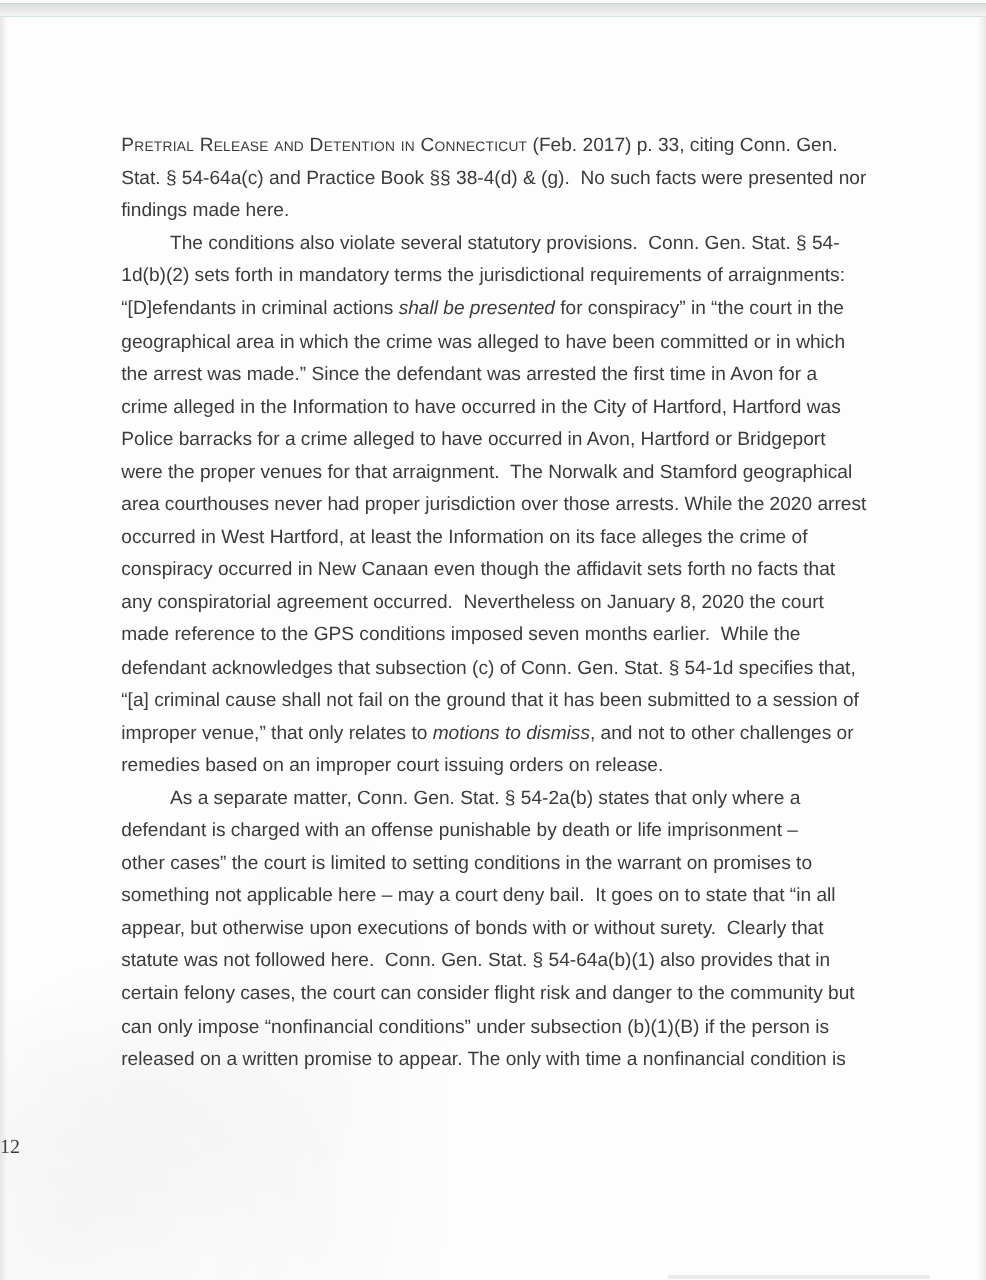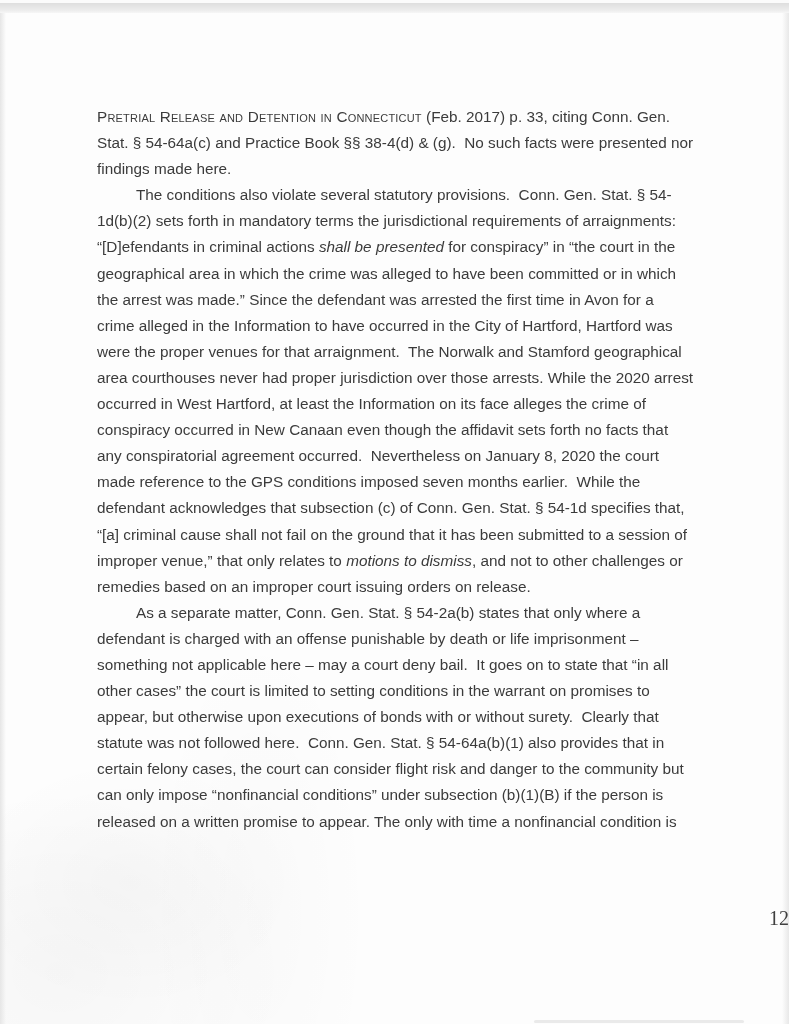--- a/index.html
+++ b/index.html
@@ -39,23 +39,23 @@
     color:#3b3b3b;
     font-size:15.3px; line-height:26.1px;
     -webkit-font-smoothing:antialiased;
   }
   .ln { white-space:pre; height:26.1px; }
   .indent { padding-left:39px; }
   .sc { font-variant:small-caps; letter-spacing:.2px; }
   .em { font-style:italic;text-align:right; }
 
   .page-number {
-    position:absolute; left:0; right:0; top:892px; text-align:right;
+    position:absolute; left:0; right:0; top:892px; text-align:left;
     color:#3f3f3f; font-family:"Liberation Serif","DejaVu Serif",serif;
-    font-size:20px; line-height:26px;
+    font-size:16px; line-height:26px;
   }
 </style>
 </head>
 <body>
 
 <div class="stage">
   <div class="prev-page-edge"></div>
   <div class="page-gap"></div>
 
   <div class="page">
@@ -65,34 +65,35 @@
     <div class="doc">
       <div class="ln"><span class="sc">Pretrial Release and Detention in Connecticut</span><span> (Feb. 2017) p. 33, citing Conn. Gen.</span></div>
       <div class="ln">Stat. § 54-64a(c) and Practice Book §§ 38-4(d) &amp; (g).  No such facts were presented nor</div>
       <div class="ln">findings made here.</div>
       <div class="ln indent">The conditions also violate several statutory provisions.  Conn. Gen. Stat. § 54-</div>
       <div class="ln">1d(b)(2) sets forth in mandatory terms the jurisdictional requirements of arraignments:</div>
       <div class="ln"><span>“[D]efendants in criminal actions </span><span class="em">shall be presented</span><span> for conspiracy” in “the court in the</span></div>
       <div class="ln">geographical area in which the crime was alleged to have been committed or in which</div>
       <div class="ln">the arrest was made.” Since the defendant was arrested the first time in Avon for a</div>
       <div class="ln">crime alleged in the Information to have occurred in the City of Hartford, Hartford was</div>
+      <div class="ln">Police barracks for a crime alleged to have occurred in Avon, Hartford or Bridgeport</div>
       <div class="ln">were the proper venues for that arraignment.  The Norwalk and Stamford geographical</div>
       <div class="ln">area courthouses never had proper jurisdiction over those arrests. While the 2020 arrest</div>
       <div class="ln">occurred in West Hartford, at least the Information on its face alleges the crime of</div>
       <div class="ln">conspiracy occurred in New Canaan even though the affidavit sets forth no facts that</div>
       <div class="ln">any conspiratorial agreement occurred.  Nevertheless on January 8, 2020 the court</div>
       <div class="ln">made reference to the GPS conditions imposed seven months earlier.  While the</div>
       <div class="ln">defendant acknowledges that subsection (c) of Conn. Gen. Stat. § 54-1d specifies that,</div>
       <div class="ln">“[a] criminal cause shall not fail on the ground that it has been submitted to a session of</div>
       <div class="ln"><span>improper venue,” that only relates to </span><span class="em">motions to dismiss</span><span>, and not to other challenges or</span></div>
       <div class="ln">remedies based on an improper court issuing orders on release.</div>
       <div class="ln indent">As a separate matter, Conn. Gen. Stat. § 54-2a(b) states that only where a</div>
       <div class="ln">defendant is charged with an offense punishable by death or life imprisonment –</div>
+      <div class="ln">other cases” the court is limited to setting conditions in the warrant on promises to</div>
       <div class="ln">something not applicable here – may a court deny bail.  It goes on to state that “in all</div>
-      <div class="ln">other cases” the court is limited to setting conditions in the warrant on promises to</div>
       <div class="ln">appear, but otherwise upon executions of bonds with or without surety.  Clearly that</div>
       <div class="ln">statute was not followed here.  Conn. Gen. Stat. § 54-64a(b)(1) also provides that in</div>
       <div class="ln">certain felony cases, the court can consider flight risk and danger to the community but</div>
       <div class="ln">can only impose “nonfinancial conditions” under subsection (b)(1)(B) if the person is</div>
       <div class="ln">released on a written promise to appear. The only with time a nonfinancial condition is</div>
     </div>
 
     <div class="page-number">12</div>
     <div class="bottom-smudge"></div>
   </div>

